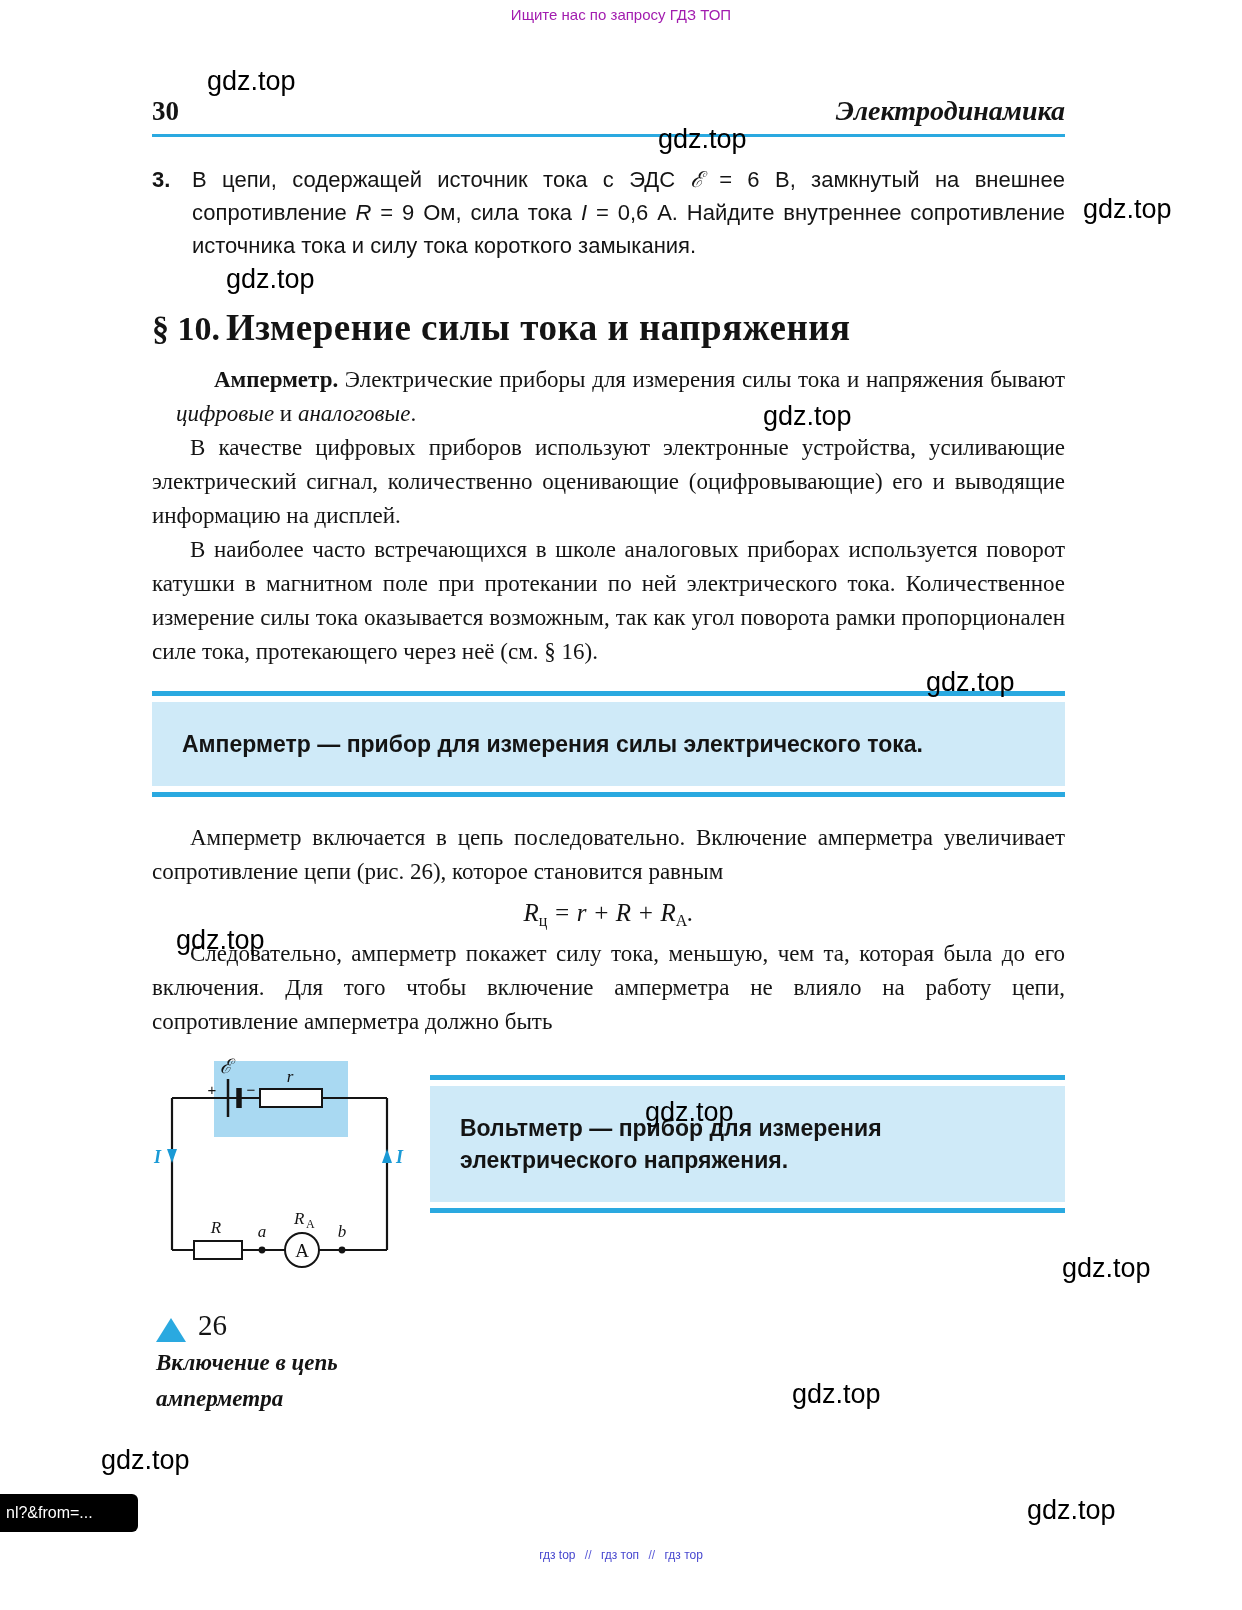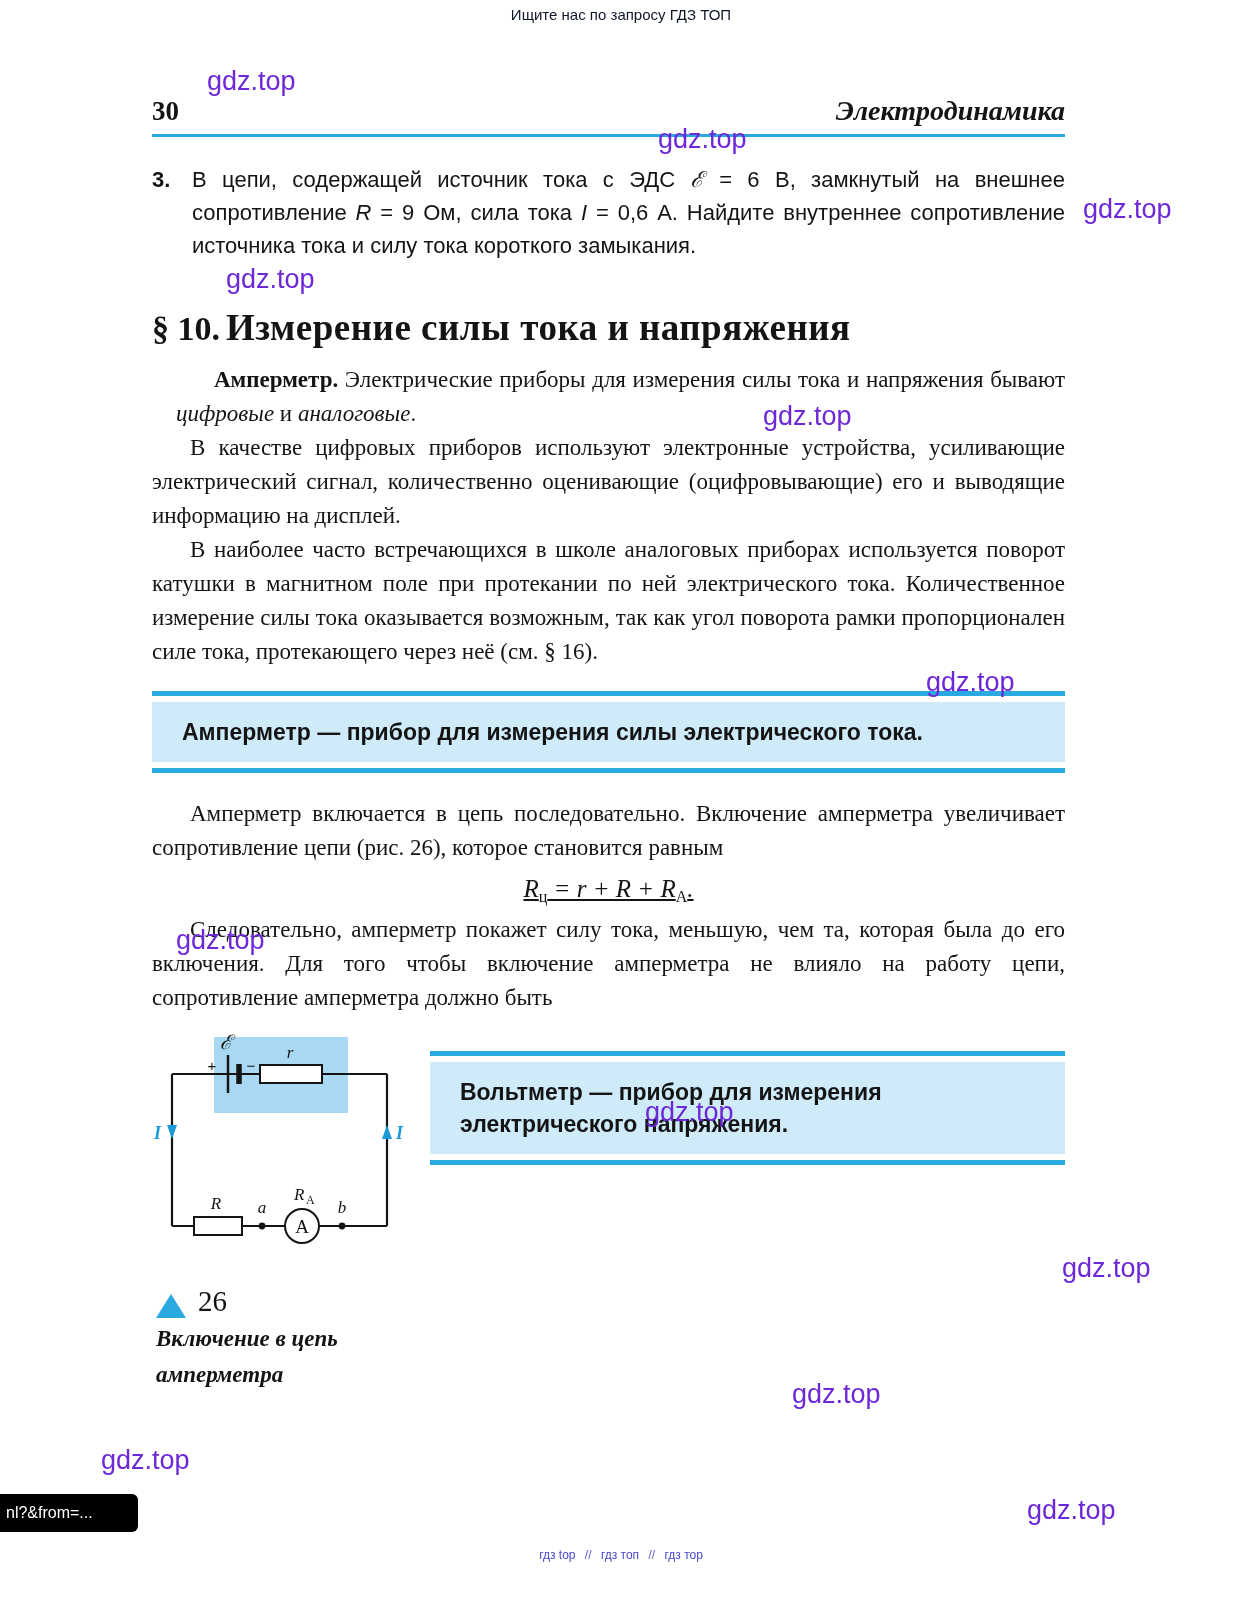--- a/index.html
+++ b/index.html
@@ -3,21 +3,21 @@
 <meta charset="utf-8">
 <style>
   * { margin:0; padding:0; box-sizing:border-box; }
   html,body { background:#ffffff; }
   body {
     width:1242px; height:1610px; position:relative; overflow:hidden;
     font-family:"Liberation Serif", serif; color:#141414;
   }
   .banner {
     position:absolute; top:6px; left:0; width:100%; text-align:center;
-    font-family:"Liberation Sans", sans-serif; font-size:15px; color:#0f172a;
+    font-family:"Liberation Sans", sans-serif; font-size:15px; color:#a21caf;
   }
   .content { position:absolute; left:152px; top:95px; width:913px; }
 
   .header-row { display:flex; justify-content:space-between; align-items:center; }
   .page-num { font-size:27px; font-weight:bold; }
   .chapter { font-size:28px; font-weight:bold; font-style:italic; }
   .header-rule { height:3px; background:#2aa9e0; margin-top:7px; }
 
   .problem {
     display:flex; margin-top:26px;
@@ -35,28 +35,28 @@
     font-size:23px; line-height:34px; text-align:justify; text-indent:38px;
   }
   .para.first { margin-top:14px;margin-left:24px; }
   .para.noindent { text-indent:0; }
   .para b { font-weight:bold; }
   .para i { font-style:italic; }
 
   .defbox { margin-top:22px; }
   .defrule { height:5px; background:#2aa9e0; }
   .defbody {
-    margin:6px 0; background:#cfeaf8; padding:14px 30px;
+    margin:6px 0; background:#cfeaf8; padding:26px 30px;
     font-family:"Liberation Sans", sans-serif; font-weight:bold;
     font-size:23px; line-height:32px;
   }
 
   .para.after-box { margin-top:24px; }
 
-  .formula { margin-top:10px; text-align:center; font-size:25px; height:38px;text-decoration:underline; }
+  .formula { margin-top:10px; text-align:center; font-size:25px; height:38px; }
   .formula .f-var { font-style:italic; }
   .formula sub, .inline-sub { font-style:normal; font-size:16px; vertical-align:-5px; }
   .para .f-var { font-style:italic; }
 
   .fig-row { display:flex; margin-top:14px; gap:20px; }
   .fig-col { flex:0 0 258px; }
   .text-col { flex:1; }
   .text-col .para + .para { margin-top:6px; }
 
   .fig-caption { margin-top:24px; padding-left:4px; }
@@ -64,21 +64,21 @@
   .tri {
     width:0; height:0; display:inline-block;
     border-left:15px solid transparent; border-right:15px solid transparent;
     border-bottom:24px solid #2aa9e0;
   }
   .fig-num { font-size:29px; }
   .cap { font-style:italic; font-size:23px; line-height:30px; margin-top:6px;font-weight:bold; }
 
   .wm {
     position:absolute; font-family:"Liberation Sans", sans-serif;
-    font-size:27px; color:#6d28d9; white-space:nowrap; z-index:5;
+    font-size:27px; color:#000000; white-space:nowrap; z-index:5;
   }
 
   .statusbar {
     position:absolute; left:0; top:1494px; width:138px; height:38px;
     background:#000; color:#fff; border-radius:0 6px 6px 0;
     font-family:"Liberation Sans", sans-serif; font-size:16px;
     display:flex; align-items:center; padding-left:6px;
   }
 
   .footer {

